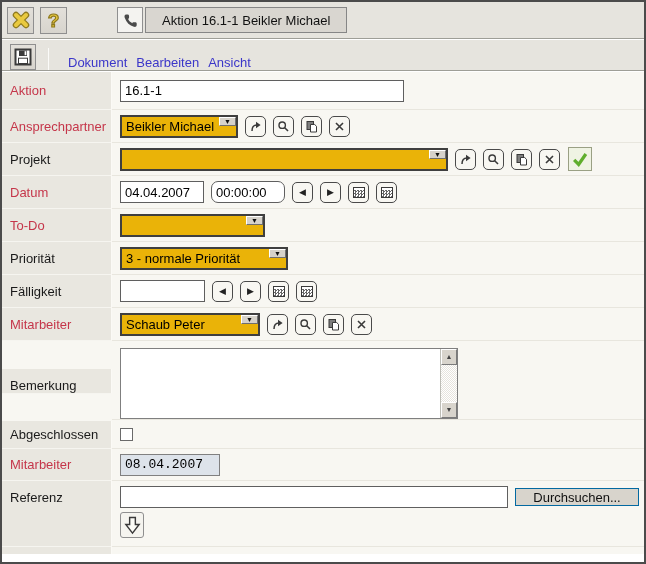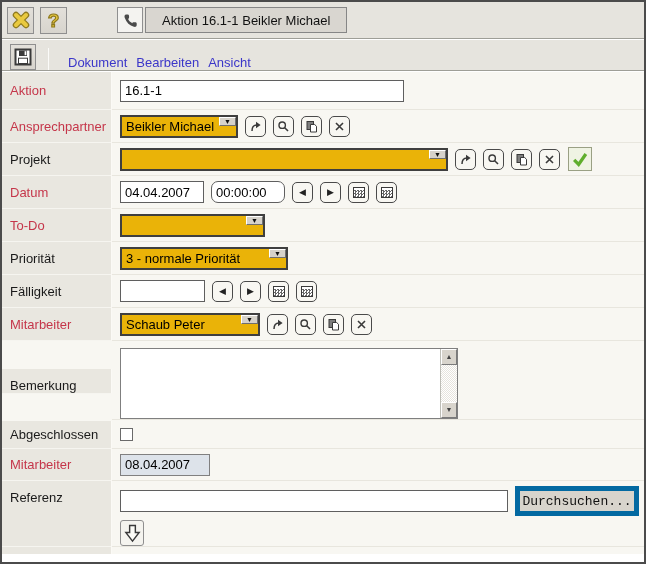--- a/index.html
+++ b/index.html
@@ -123,23 +123,23 @@
     border: 1px solid; border-color: #ffffff #7a7a7a #7a7a7a #ffffff;
     display: flex; align-items: center; justify-content: center;
     font-size: 7px; color: #444;
   }
   .strack { flex: 1; background: repeating-conic-gradient(#ffffff 0% 25%, #E7E4DD 0% 50%); background-size: 2px 2px; }
   .cb {
     appearance: none; -webkit-appearance: none;
     width: 13px; height: 13px; border: 1px solid #6a6a6a; background: #fff; margin: 0;
   }
   .browse-btn {
-    height: 30px; width: 124px; flex: none;
-    background: #D8D4CC; border: 5px solid #0369a1;
-    font-family: Liberation Mono, monospace; font-size: 13px; color: #111;
+    height: 18px; width: 124px; flex: none;
+    background: #D8D4CC; border: 1px solid #0369a1;
+    font-family: Liberation Sans, sans-serif; font-size: 13px; color: #111;
   }
   .ref-line { display: flex; align-items: center; gap: 7px; }
   .dn-btn {
     width: 24px; height: 26px; margin-top: 4px;
     border: 1px solid #8f8f8f; border-radius: 3px; background: #F5F4EF;
     display: flex; align-items: center; justify-content: center;
   }
 </style>
 </head>
 <body>
@@ -376,21 +376,21 @@
     <div class="frow r-abg">
       <div class="lcell">Abgeschlossen</div>
       <div class="fcell">
         <input type="checkbox" class="cb" style="">
       </div>
     </div>
 
     <div class="frow r-anl">
       <div class="lcell req">Mitarbeiter</div>
       <div class="fcell">
-        <input class="tinput ro" style="width: 90px;" type="text" readonly="" value="08.04.2007">
+        <input class="tinput ro" style="width: 100px; font-family: Liberation Mono, monospace;" type="text" readonly="" value="08.04.2007">
       </div>
     </div>
 
     <div class="frow r-ref top-align">
       <div class="lcell">Referenz</div>
       <div class="fcell" style="flex-direction:column; align-items:flex-start; gap:0;">
         <div class="ref-line">
           <input class="tinput" style="width: 388px;" type="text" value="">
           <button class="browse-btn">Durchsuchen...</button>
         </div>

